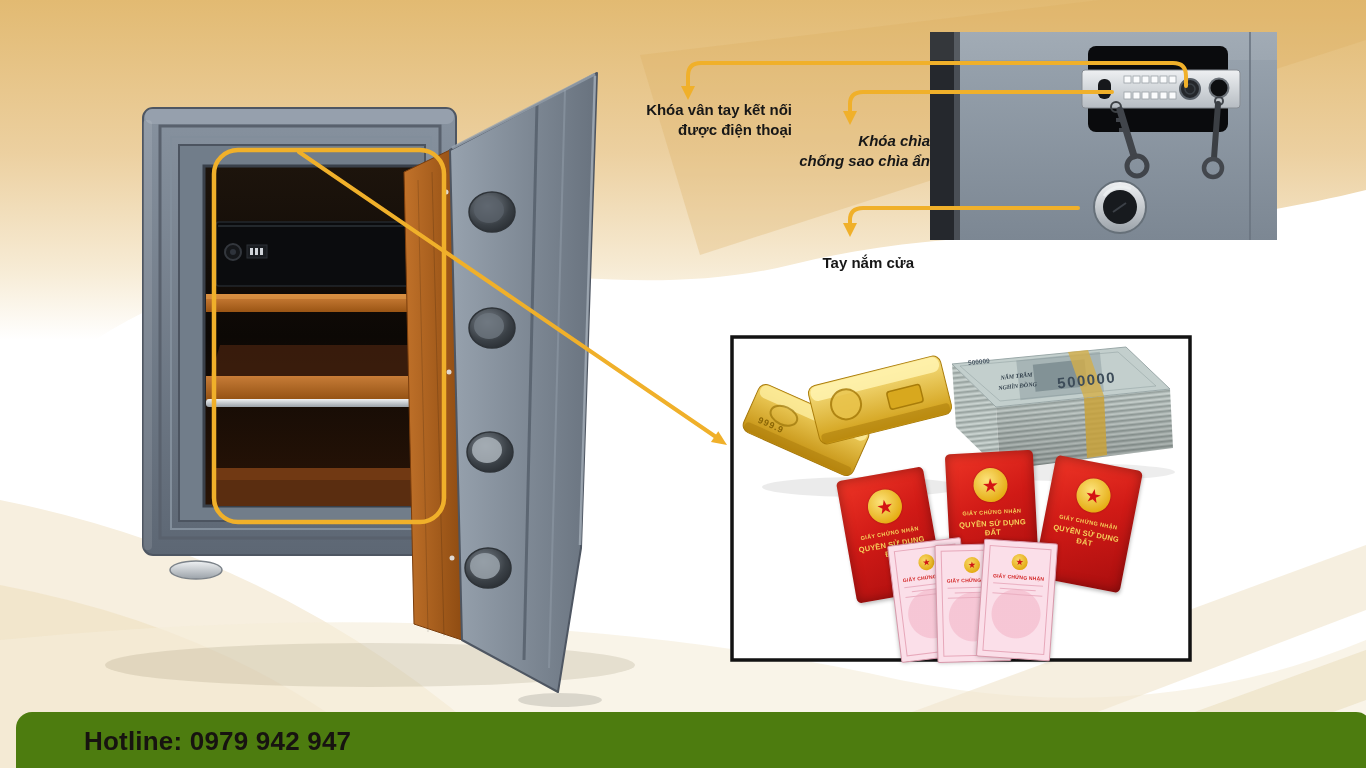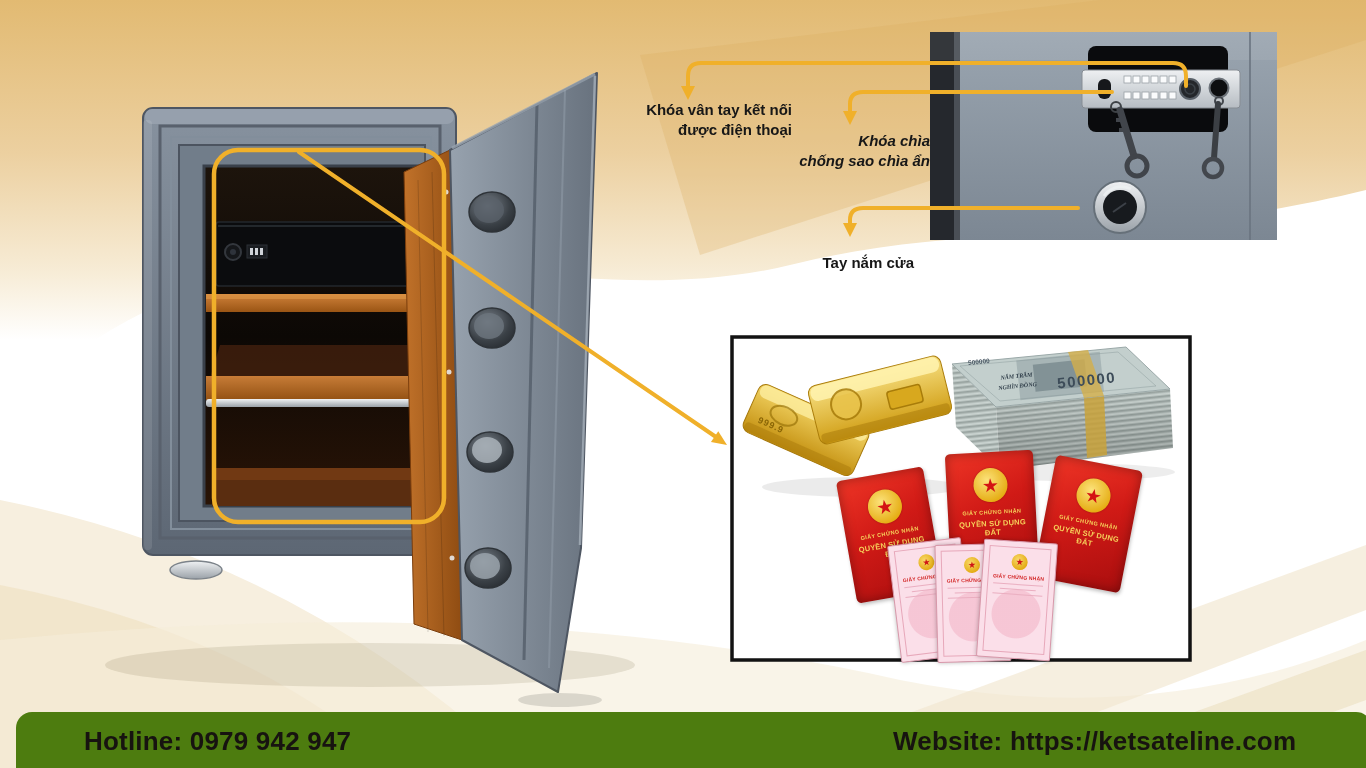--- a/index.html
+++ b/index.html
@@ -383,14 +383,13 @@
       </div>
     <div class="pc-title">GIẤY CHỨNG NHẬN</div>
     <div class="pc-line"></div>
     <div class="pc-line short"></div>
     <div class="pc-line"></div>
   </div>
 </div>
 
 <div id="footer-bar">
   <div class="ftxt" id="hotline">Hotline: 0979 942 947</div>
-  <div class="ftxt" id="website">Website: https://ketsateline.com</div>
 </div>
 
 </body></html>

